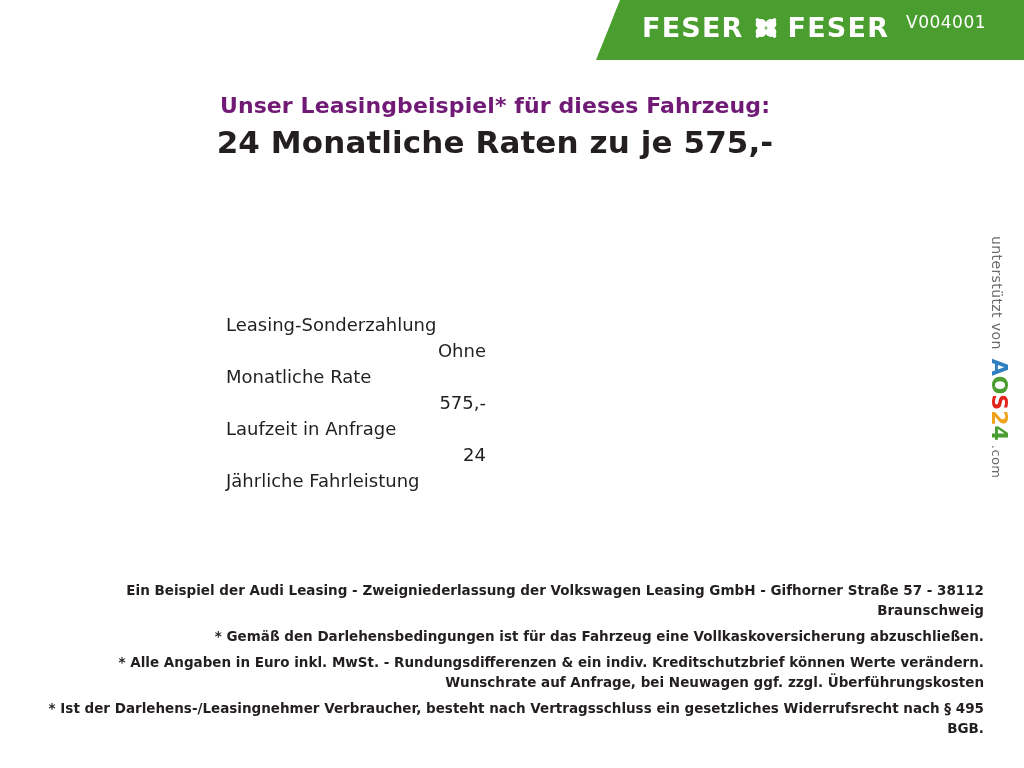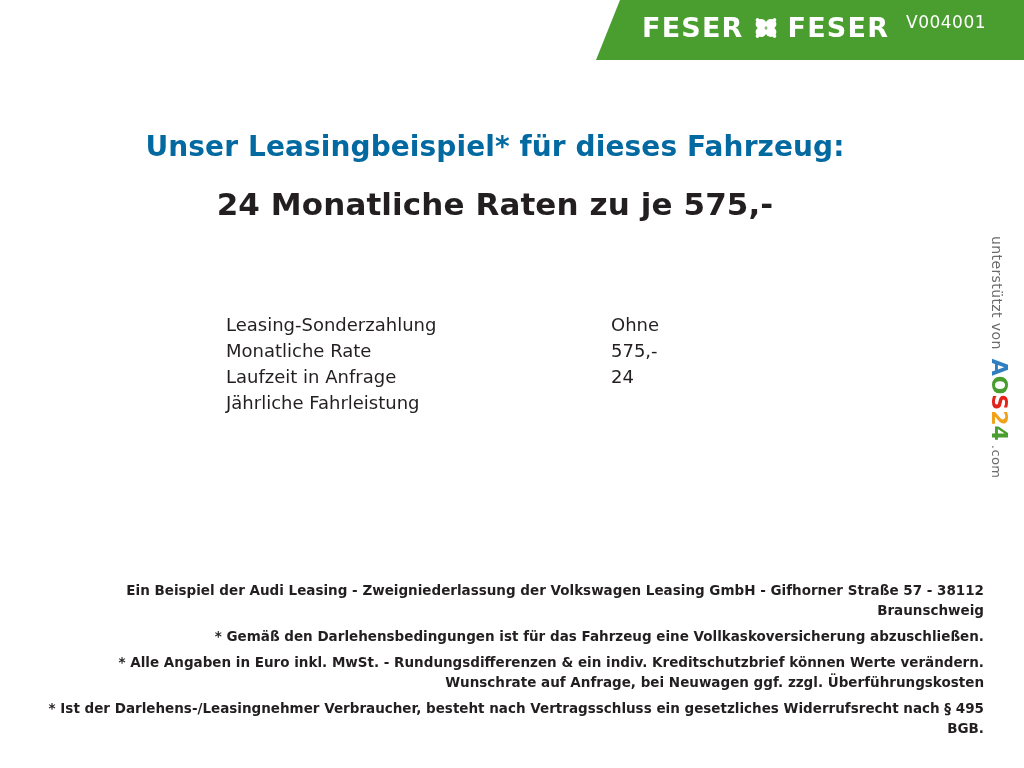--- a/index.html
+++ b/index.html
@@ -77,53 +77,54 @@
 
   
   .title-block {
     position: absolute;
     top: 92px;
     left: 0;
     width: 990px;
     text-align: center;
   }
   .title-line1 {
-    font-size: 28px;
-    font-weight: bold;
-    color: #0369a1;
+    font-size: 22px;
+    font-weight: bold;
+    color: #701a75;
     line-height: 1.25;
     letter-spacing: 0.1px;
-    margin-top: 37px;
   }
   .title-line2 {
     font-size: 31px;
     font-weight: bold;
     color: #231f20;
     line-height: 1.3;
     letter-spacing: 0.1px;
-    margin-top: 20px;
+    margin-top: 2px;
   }
 
   
   .details {
     position: absolute;
     top: 312px;
     left: 226px;
   }
   .details-row {
     display: flex;
     line-height: 26px;
     font-size: 18px;
     color: #231f20;
+    flex-direction: column;
   }
   .details-label {
     width: 385px;
   }
   .details-value {
     width: 260px;
+    text-align: right;
   }
 
   
   .sidebar {
     position: absolute;
     top: 236px;
     left: 984px;
     width: 40px;
     height: 300px;
   }

